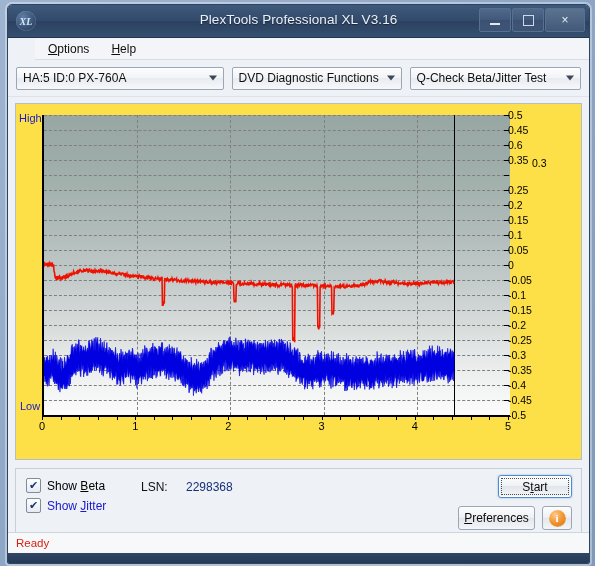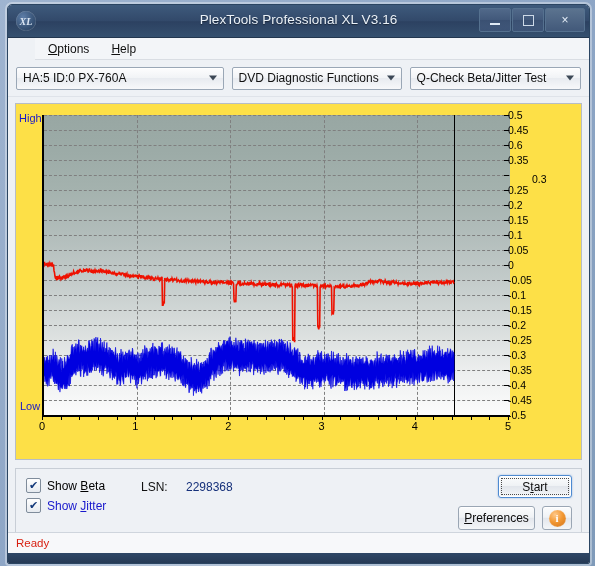--- a/index.html
+++ b/index.html
@@ -242,21 +242,21 @@
         </div>
       <div id="tickLayer">
           <div class="ytick" style="top: 11px;">0.5</div>
           <div class="ytickmark" style="top: 11px; left: 488px;"></div>
           <div class="ytick" style="top: 26px;">0.45</div>
           <div class="ytickmark" style="top: 26px; left: 488px;"></div>
           <div class="ytick" style="top: 41px;">0.6</div>
           <div class="ytickmark" style="top: 41px; left: 488px;"></div>
           <div class="ytick" style="top: 56px;">0.35</div>
           <div class="ytickmark" style="top: 56px; left: 488px;"></div>
-          <div class="ytick" style="top: 75px; padding-left: 24px;">0.3</div>
+          <div class="ytick" style="top: 59px; padding-left: 24px;">0.3</div>
           <div class="ytickmark" style="top: 71px; left: 488px;"></div>
           <div class="ytick" style="top: 86px;">0.25</div>
           <div class="ytickmark" style="top: 86px; left: 488px;"></div>
           <div class="ytick" style="top: 101px;">0.2</div>
           <div class="ytickmark" style="top: 101px; left: 488px;"></div>
           <div class="ytick" style="top: 116px;">0.15</div>
           <div class="ytickmark" style="top: 116px; left: 488px;"></div>
           <div class="ytick" style="top: 131px;">0.1</div>
           <div class="ytickmark" style="top: 131px; left: 488px;"></div>
           <div class="ytick" style="top: 146px;">0.05</div>

